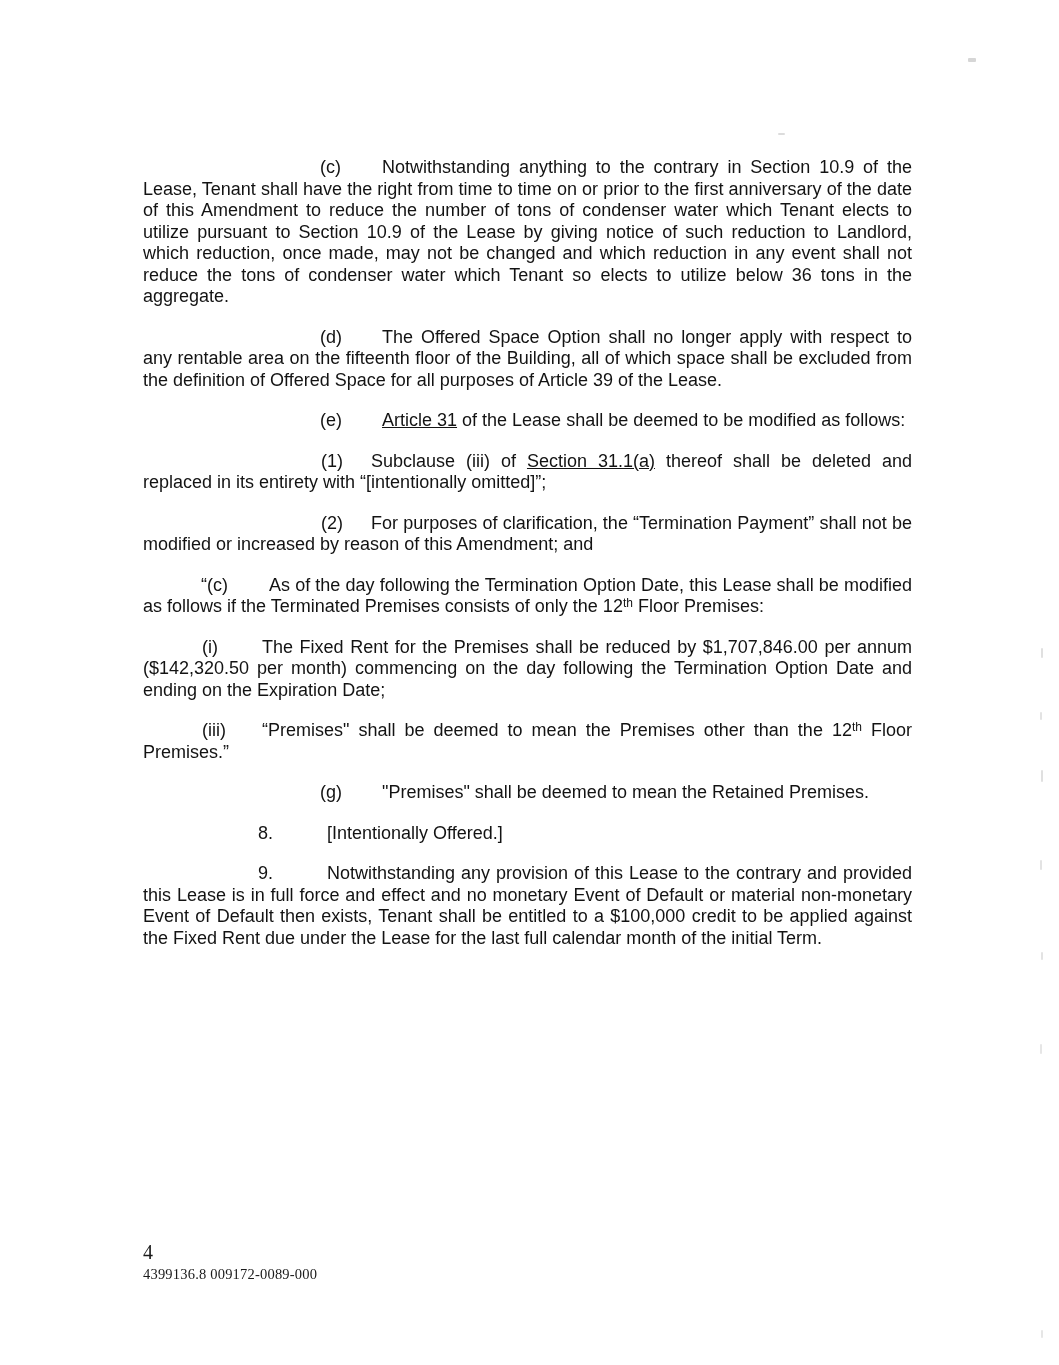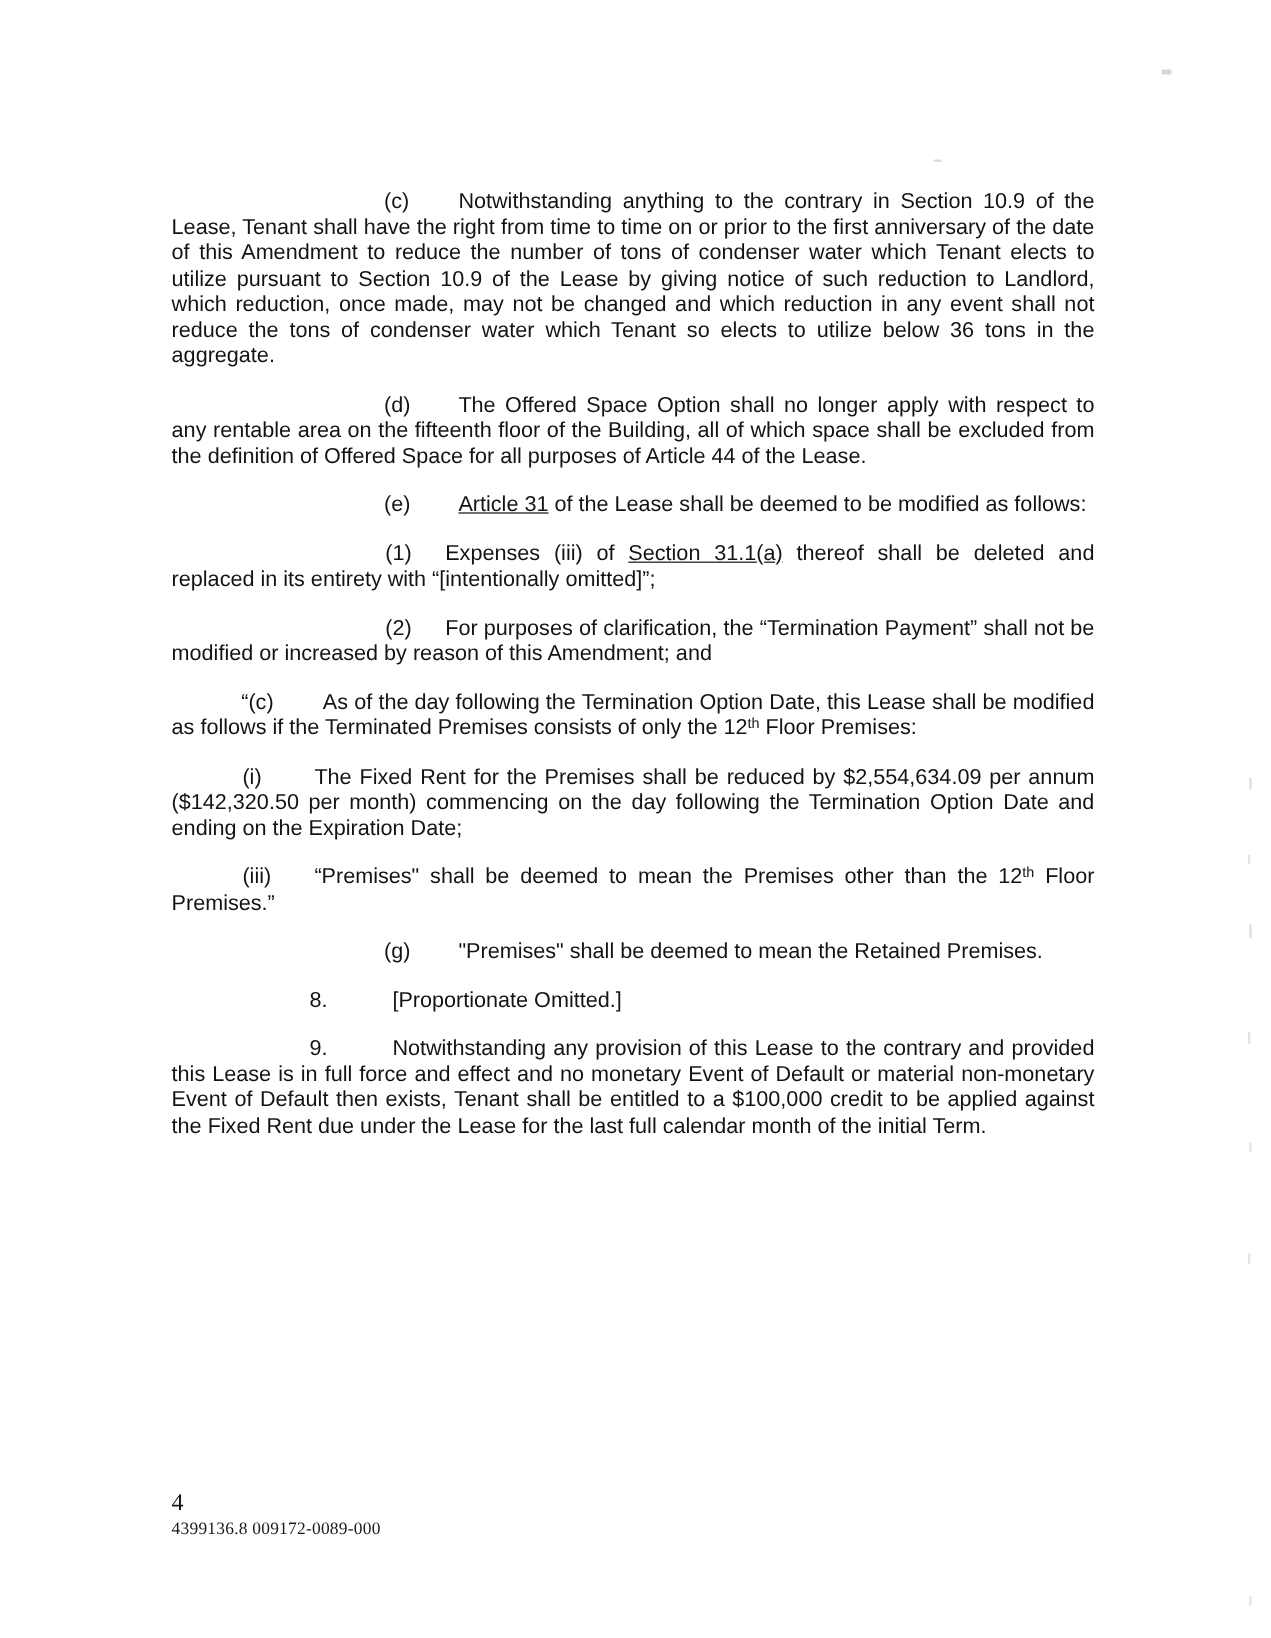--- a/index.html
+++ b/index.html
@@ -69,40 +69,40 @@
 </style>
 </head>
 <body>
 
 <div class="page">
 
   <div class="doc">
 
     <p class="para lv1"><span class="plabel wa">(c)</span><span><span>Notwithstanding anything to the contrary in Section 10.9 of the Lease, Tenant shall have the right from time to time on or prior to the first anniversary of the date of this Amendment to reduce the number of tons of condenser water which Tenant elects to utilize pursuant to Section 10.9 of the Lease by giving notice of such reduction to Landlord, which reduction, once made, may not be changed and which reduction in any event shall not reduce the tons of condenser water which Tenant so elects to utilize below 36 tons in the aggregate.</span></span></p>
 
-    <p class="para lv1"><span class="plabel wa">(d)</span><span><span>The Offered Space Option shall no longer apply with respect to any rentable area on the fifteenth floor of the Building, all of which space shall be excluded from the definition of Offered Space for all purposes of Article 44 of the Lease.</span></span></p>
+    <p class="para lv1"><span class="plabel wa">(d)</span><span><span>The Offered Space Option shall no longer apply with respect to any rentable area on the fifteenth floor of the Building, all of which space shall be excluded from the definition of Offered Space for all purposes of Article 39 of the Lease.</span></span></p>
 
     <p class="para lv1"><span class="plabel wa">(e)</span><span><span class="u">Article 31</span><span> of the Lease shall be deemed to be modified as follows:</span></span></p>
 
-    <p class="para lv2"><span class="plabel wb">(1)</span><span><span>Expenses (iii) of </span><span class="u">Section 31.1(a)</span><span> thereof shall be deleted and replaced in its entirety with “[intentionally omitted]”;</span></span></p>
+    <p class="para lv2"><span class="plabel wb">(1)</span><span><span>Subclause (iii) of </span><span class="u">Section 31.1(a)</span><span> thereof shall be deleted and replaced in its entirety with “[intentionally omitted]”;</span></span></p>
 
     <p class="para lv2"><span class="plabel wb">(2)</span><span><span>For purposes of clarification, the “Termination Payment” shall not be modified or increased by reason of this Amendment; and</span></span></p>
 
 
     <p class="para lvq"><span class="plabel wq">“(c)</span><span><span>As of the day following the Termination Option Date, this Lease shall be modified as follows if the Terminated Premises consists of only the 12</span><sup>th</sup><span> Floor Premises:</span></span></p>
 
-    <p class="para lv3"><span class="plabel wr">(i)</span><span><span>The Fixed Rent for the Premises shall be reduced by $2,554,634.09 per annum ($142,320.50 per month) commencing on the day following the Termination Option Date and ending on the Expiration Date;</span></span></p>
+    <p class="para lv3"><span class="plabel wr">(i)</span><span><span>The Fixed Rent for the Premises shall be reduced by $1,707,846.00 per annum ($142,320.50 per month) commencing on the day following the Termination Option Date and ending on the Expiration Date;</span></span></p>
 
 
     <p class="para lv3"><span class="plabel wr">(iii)</span><span><span>“Premises" shall be deemed to mean the Premises other than the 12</span><sup>th</sup><span> Floor Premises.”</span></span></p>
 
 
     <p class="para lv1"><span class="plabel wa">(g)</span><span><span>"Premises" shall be deemed to mean the Retained Premises.</span></span></p>
 
-    <p class="para lvn"><span class="plabel wn">8.</span><span><span>[Proportionate Omitted.]</span></span></p>
+    <p class="para lvn"><span class="plabel wn">8.</span><span><span>[Intentionally Offered.]</span></span></p>
 
     <p class="para lvn"><span class="plabel wn">9.</span><span><span>Notwithstanding any provision of this Lease to the contrary and provided this Lease is in full force and effect and no monetary Event of Default or material non-monetary Event of Default then exists, Tenant shall be entitled to a $100,000 credit to be applied against the Fixed Rent due under the Lease for the last full calendar month of the initial Term.</span></span></p>
 
   </div>
 
   <div class="footer">
     <div class="pageno">4</div>
     <div class="ctrl">4399136.8 009172-0089-000</div>
   </div>
 

